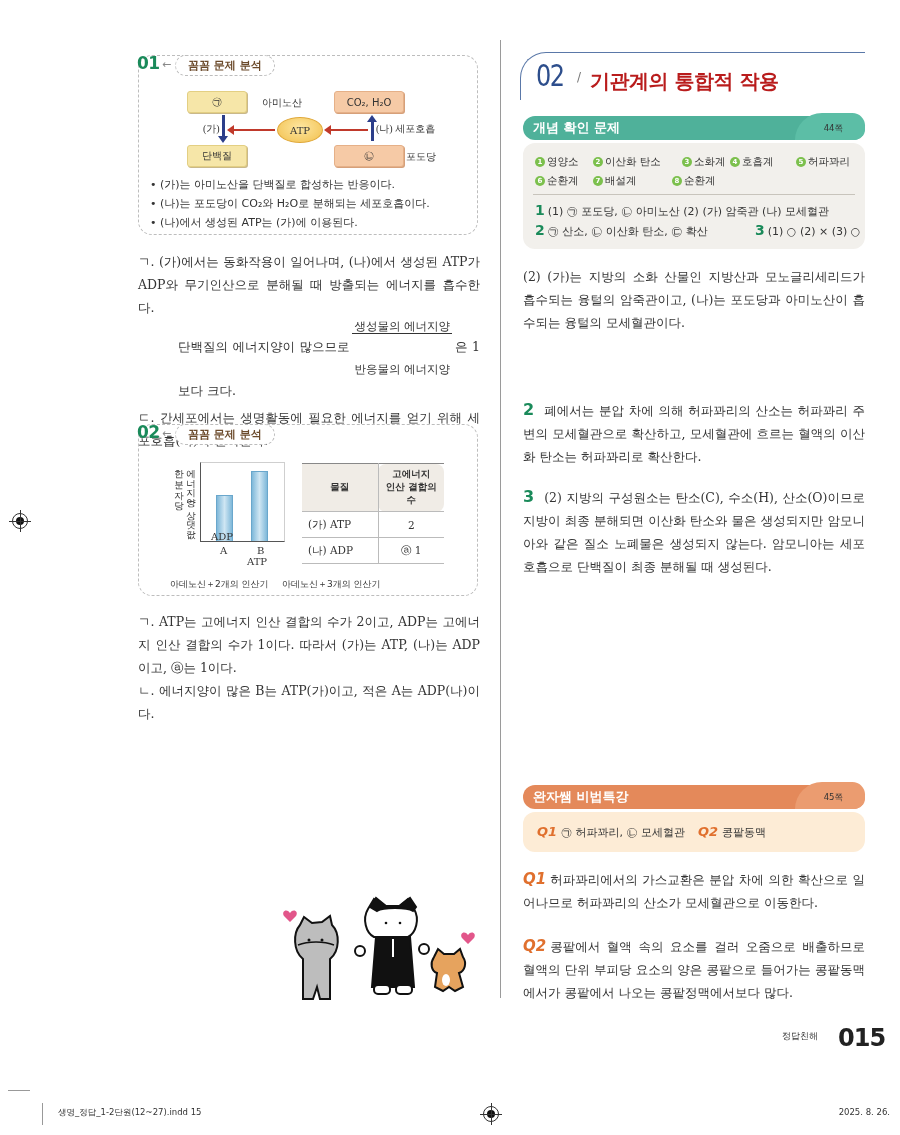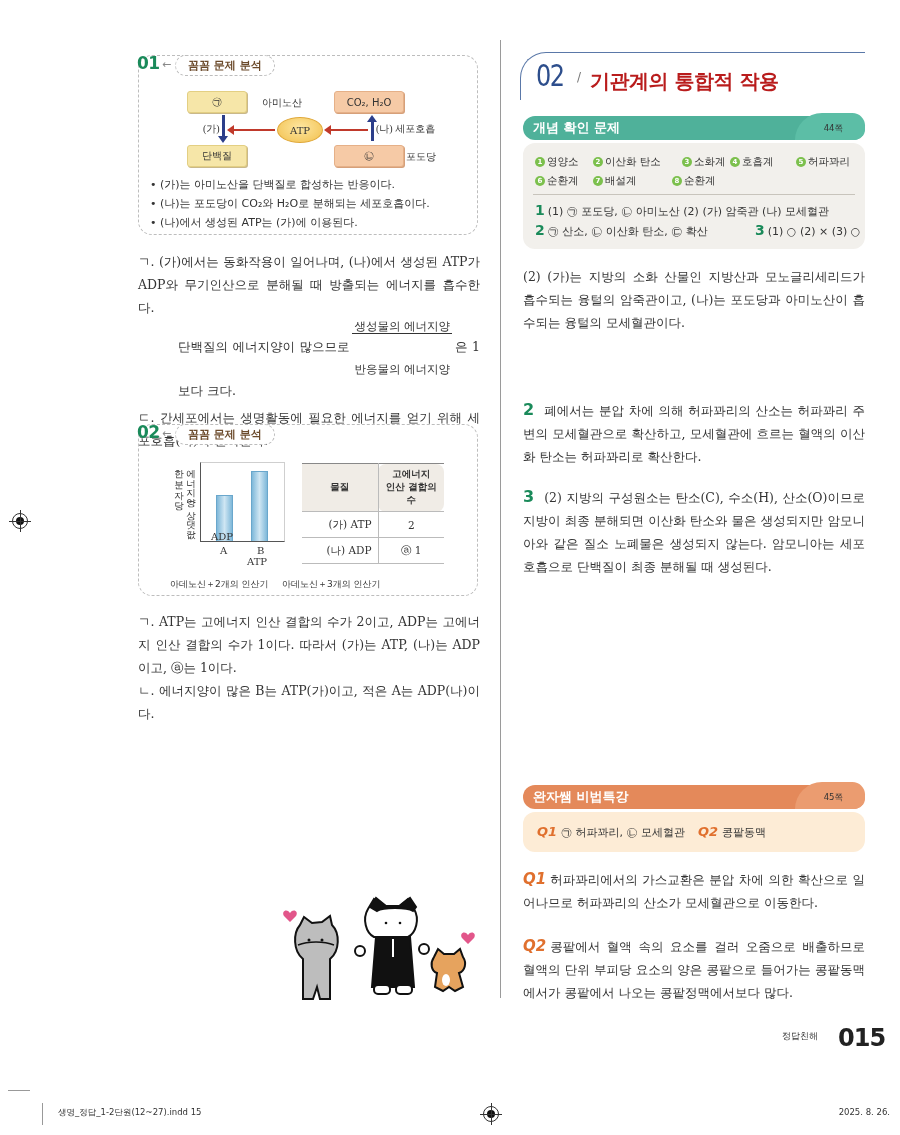--- a/index.html
+++ b/index.html
@@ -36,21 +36,21 @@
   
   .chart-area { position: absolute; left: 200px; top: 462px; width: 85px; height: 80px; border: 1px solid #cfcfcf; border-left: 1.5px solid #555; border-bottom: 1.5px solid #555; }
   .bar { position: absolute; bottom: 0; width: 17px; background: linear-gradient(90deg, #7fb8d9, #cfe6f3, #7fb8d9); border: 1px solid #6aa7cc; border-bottom: none; }
   .ylabel { position: absolute; font-family: "DejaVu Sans", sans-serif; font-size: 9.5px; line-height: 10px; color: #333; writing-mode: vertical-rl; }
   .xtick { position: absolute; font-size: 10px; color: #333; }
   .chart-note { position: absolute; font-family: "DejaVu Sans", sans-serif; font-size: 9px; color: #333; }
 
   .dtable { position: absolute; left: 302px; top: 463px; border-collapse: collapse; font-size: 10.5px; color: #333; }
   .dtable th { background: #f0ece6; font-family: "DejaVu Sans", sans-serif; font-weight: 700; font-size: 9.5px; padding: 4px 6px; border-top: 1.5px solid #888; border-bottom: 1px solid #bbb; height: 37px; }
   .dtable td { border-bottom: 1px solid #bbb; padding: 3px 6px; height: 26px; }
-  .dtable td.c1, .dtable th.c1 { width: 76px; border-right: 1px solid #bbb; text-align: right; }
+  .dtable td.c1, .dtable th.c1 { width: 76px; border-right: 1px solid #bbb; text-align: left; }
   .dtable th.c1 { text-align: center; }
   .dtable td.c2, .dtable th.c2 { width: 66px; text-align: center; border-radius: 8px; }
 
   
   .sec-arc { position: absolute; left: 520px; top: 52px; width: 345px; height: 48px; border-top: 1.5px solid #5a78a8; border-left: 1.5px solid #5a78a8; border-top-left-radius: 26px; }
   .sec-num { position: absolute; left: 536px; top: 58px; font-family: "DejaVu Sans", sans-serif; font-size: 30px; font-weight: 400; color: #2d4e8c; letter-spacing: -2px; transform: scaleX(0.8); transform-origin: left; }
   .sec-slash { position: absolute; left: 577px; top: 70px; font-size: 12px; color: #777; font-family: "DejaVu Sans", sans-serif; }
   .sec-title { position: absolute; left: 590px; top: 68px; font-family: "DejaVu Sans", sans-serif; font-size: 20px; font-weight: 700; color: #b91c1c; letter-spacing: -0.5px; }
 
   .band { position: absolute; left: 523px; width: 342px; height: 24px; border-radius: 12px; color: #fff; font-family: "DejaVu Sans", sans-serif; font-weight: 700; font-size: 13px; padding-left: 10px; display: flex; align-items: center; }

